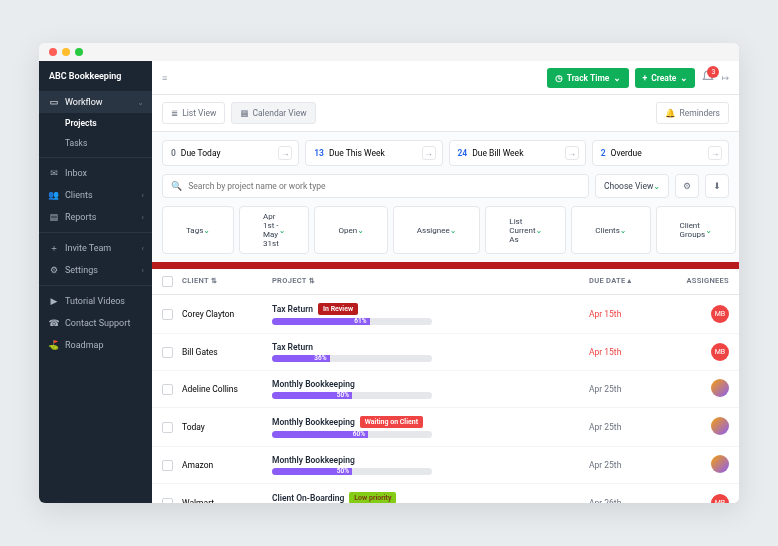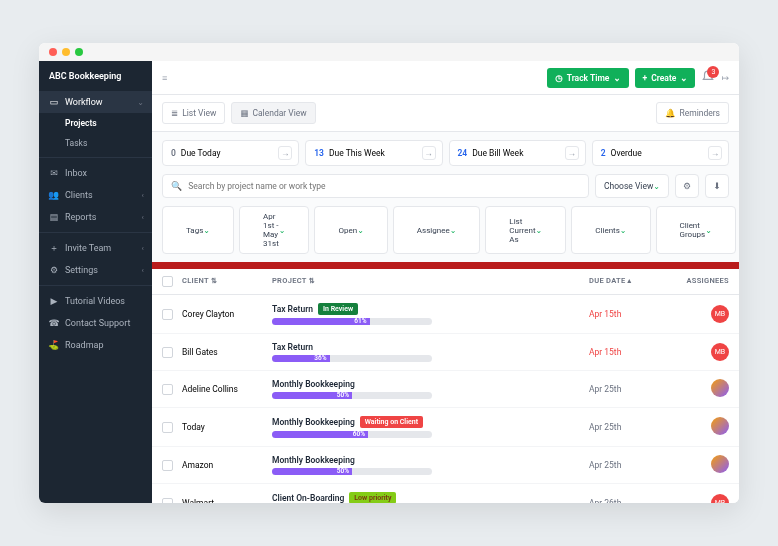--- a/index.html
+++ b/index.html
@@ -46,21 +46,21 @@
 .thead{display:flex;padding:7px 10px;border-bottom:1px solid #e5e7eb;font-size:7.5px;color:#6b7280;font-weight:600;letter-spacing:.3px}
 .col-check{width:20px}
 .col-client{width:90px}
 .col-project{flex:1}
 .col-due{width:80px}
 .col-assign{width:60px;text-align:right}
 .trow{display:flex;padding:8px 10px;border-bottom:1px solid #f3f4f6;align-items:center;font-size:8.5px}
 .chk{width:11px;height:11px;border:1px solid #d1d5db;border-radius:2px;cursor:pointer}
 .proj-name{font-weight:600;color:#1f2937;margin-bottom:3px;display:flex;align-items:center;gap:5px}
 .status-badge{font-size:7px;font-weight:600;padding:2px 5px;border-radius:2px;color:#fff}
-.sb-green{background:#15803d}
+.sb-green{background:#b91c1c}
 .sb-red{background:#ef4444}
 .sb-yellow{background:#84cc16;color:#78350f}
 .progress{height:7px;background:#e5e7eb;border-radius:4px;width:160px;position:relative;overflow:hidden}
 .progress .bar{height:100%;background:#8b5cf6;position:relative}
 .progress .pct{position:absolute;right:3px;top:-1px;font-size:6.5px;color:#fff;font-weight:600}
 .due-red{color:#ef4444}
 .due-gray{color:#6b7280}
 .avatar{width:18px;height:18px;border-radius:50%;display:inline-flex;align-items:center;justify-content:center;font-size:7px;font-weight:400;color:#fff;margin-left:auto}
 .av-red{background:#ef4444}
 .av-img{background:linear-gradient(135deg,#f59e0b,#8b5cf6)}

